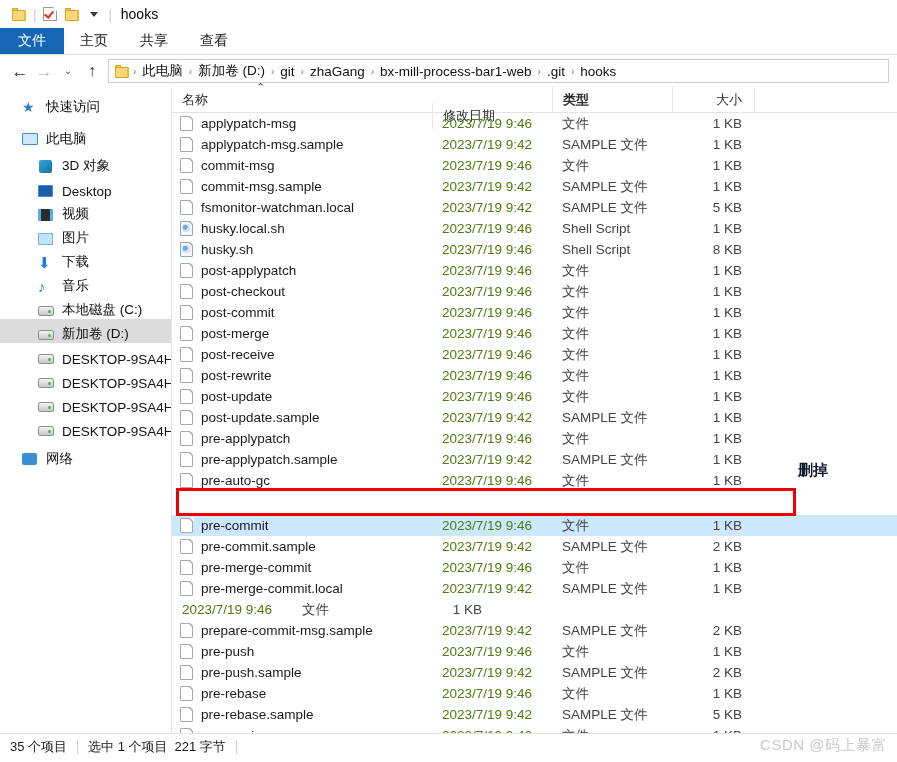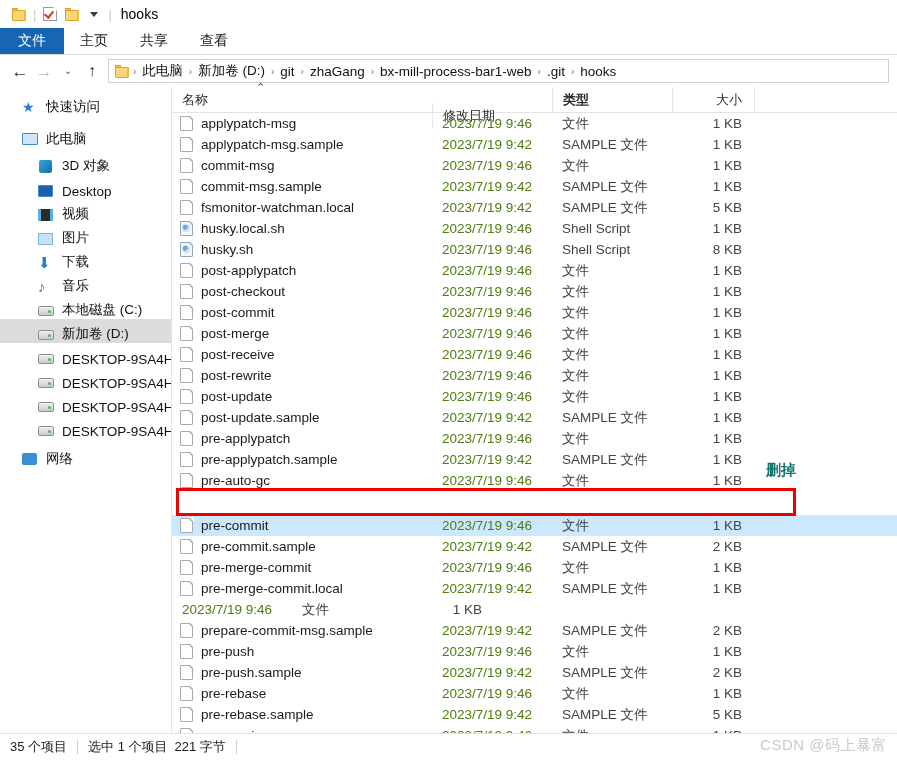--- a/index.html
+++ b/index.html
@@ -698,15 +698,15 @@
     <span>35 个项目</span>
     <span class="st-sep"></span>
     <span>选中 1 个项目</span>
     <span class="st-gap"></span>
     <span>221 字节</span>
     <span class="st-sep2"></span>
     <span class="watermark">CSDN @码上暴富</span>
   </div>
 
   <div class="redbox" id="redbox" style="top: 488px; border-color: rgb(238, 0, 0);"></div>
-  <div class="redlabel" style="top: 461px; color: #0f766e;">删掉</div>
+  <div class="redlabel" style="top: 461px; color: #0f172a; margin-left: 32px;">删掉</div>
 
 </div>
 
 </body></html>

